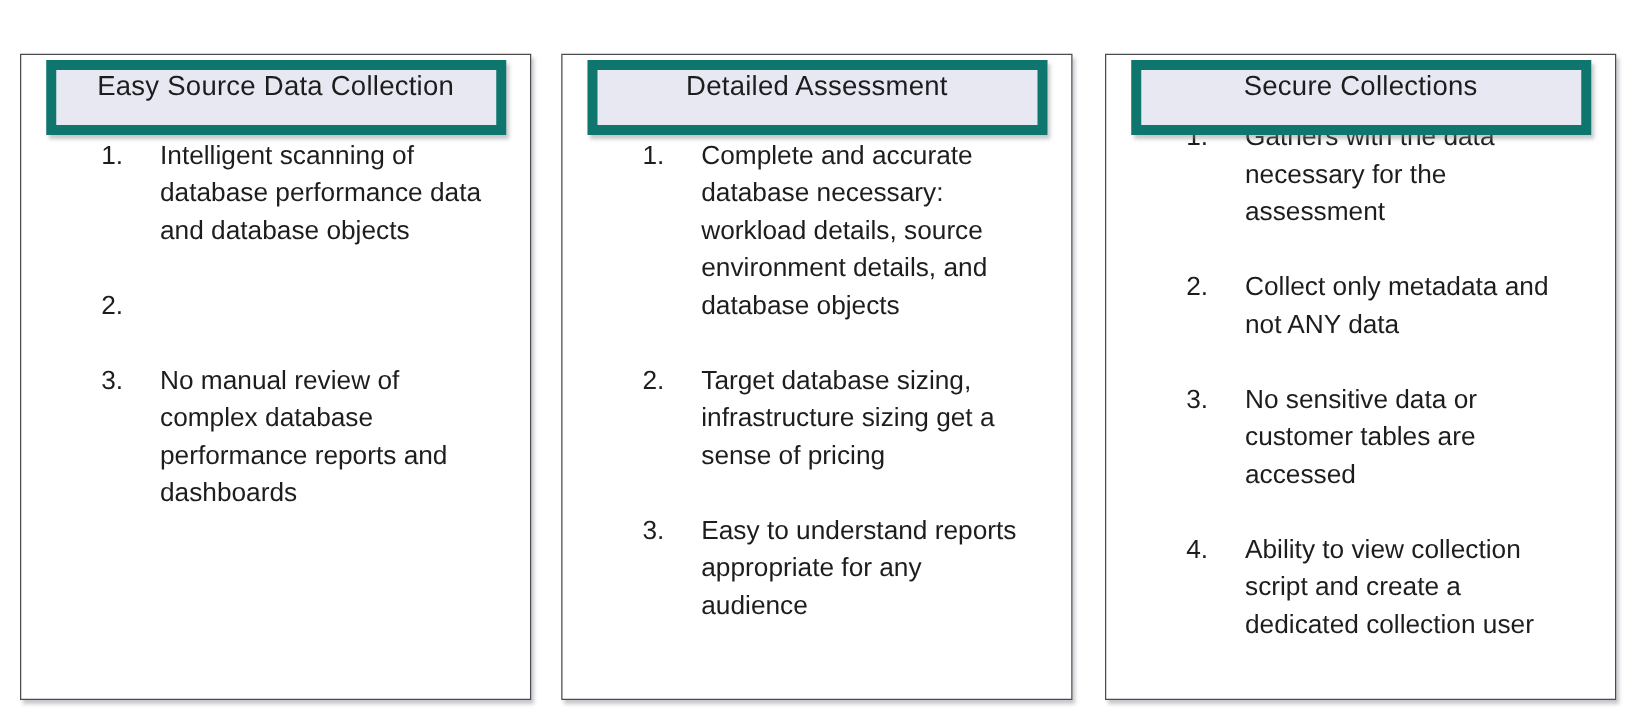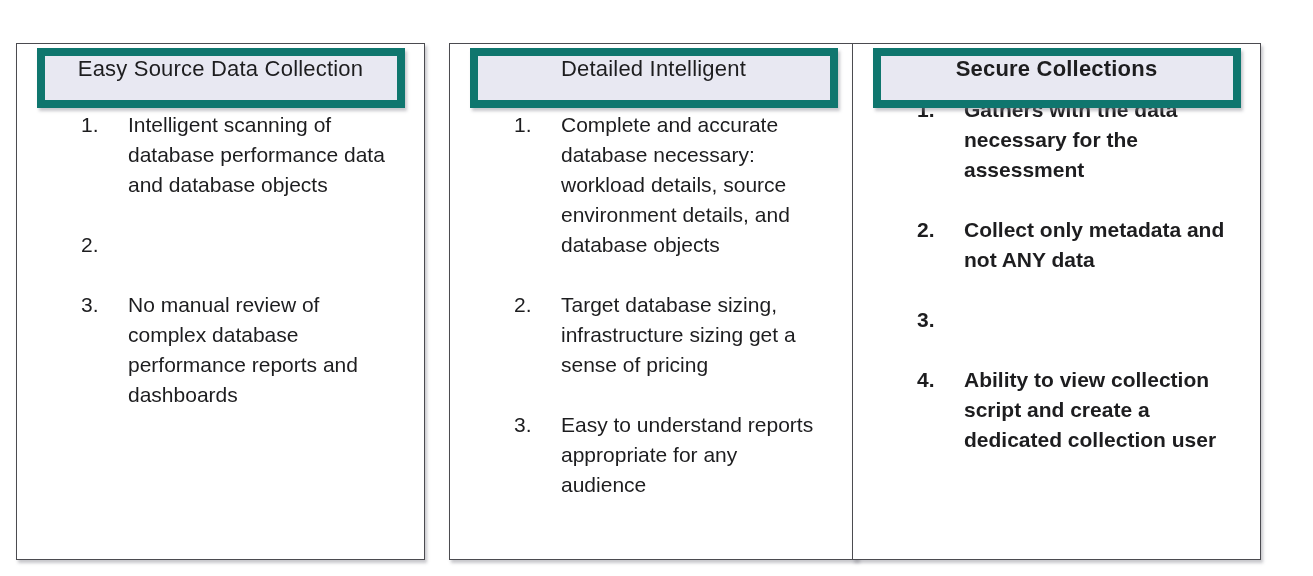--- a/index.html
+++ b/index.html
@@ -20,21 +20,21 @@
     top: 43px;
     width: 409px;
     height: 517px;
     background: #ffffff;
     border: 1.5px solid #4b4b50;
     box-shadow: 2px 3px 3px rgba(130,130,140,0.45);
     box-sizing: border-box;
   }
   .panel-1 { left: 16px; }
   .panel-2 { left: 449px; }
-  .panel-3 { left: 852px; font-weight: bold; }
+  .panel-3 { left: 884px; }
   .title-box {
     position: absolute;
     top: -25px;
     left: 50%;
     transform: translateX(-50%);
     width: 352px;
     height: 44px;
     background: #e8e8f2;
     border: 8px solid #0f766e;
     box-shadow: 2px 3px 3px rgba(130,130,140,0.45);
@@ -87,21 +87,21 @@
       <span class="txt">No manual review of
 complex database
 performance reports and
 dashboards</span>
     </li>
   </ol>
 </div>
 
 <div class="panel panel-2">
   <div class="title-box">
-    <span>Detailed Intelligent</span>
+    <span>Detailed Assessment</span>
   </div>
   <ol class="items">
     <li>
       <span class="num">1.</span>
       <span class="txt">Complete and accurate
 database necessary:
 workload details, source
 environment details, and
 database objects</span>
     </li>
@@ -131,20 +131,23 @@
 necessary for the
 assessment</span>
     </li>
     <li>
       <span class="num">2.</span>
       <span class="txt">Collect only metadata and
 not ANY data</span>
     </li>
     <li>
       <span class="num">3.</span>
+      <span class="txt">No sensitive data or
+customer tables are
+accessed</span>
     </li>
     <li>
       <span class="num">4.</span>
       <span class="txt">Ability to view collection
 script and create a
 dedicated collection user</span>
     </li>
   </ol>
 </div>
 

